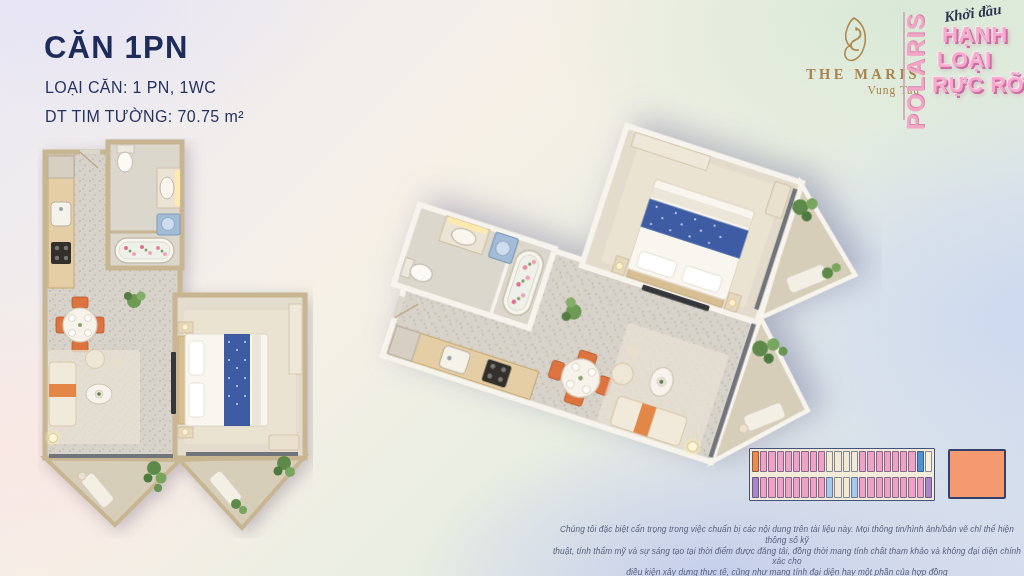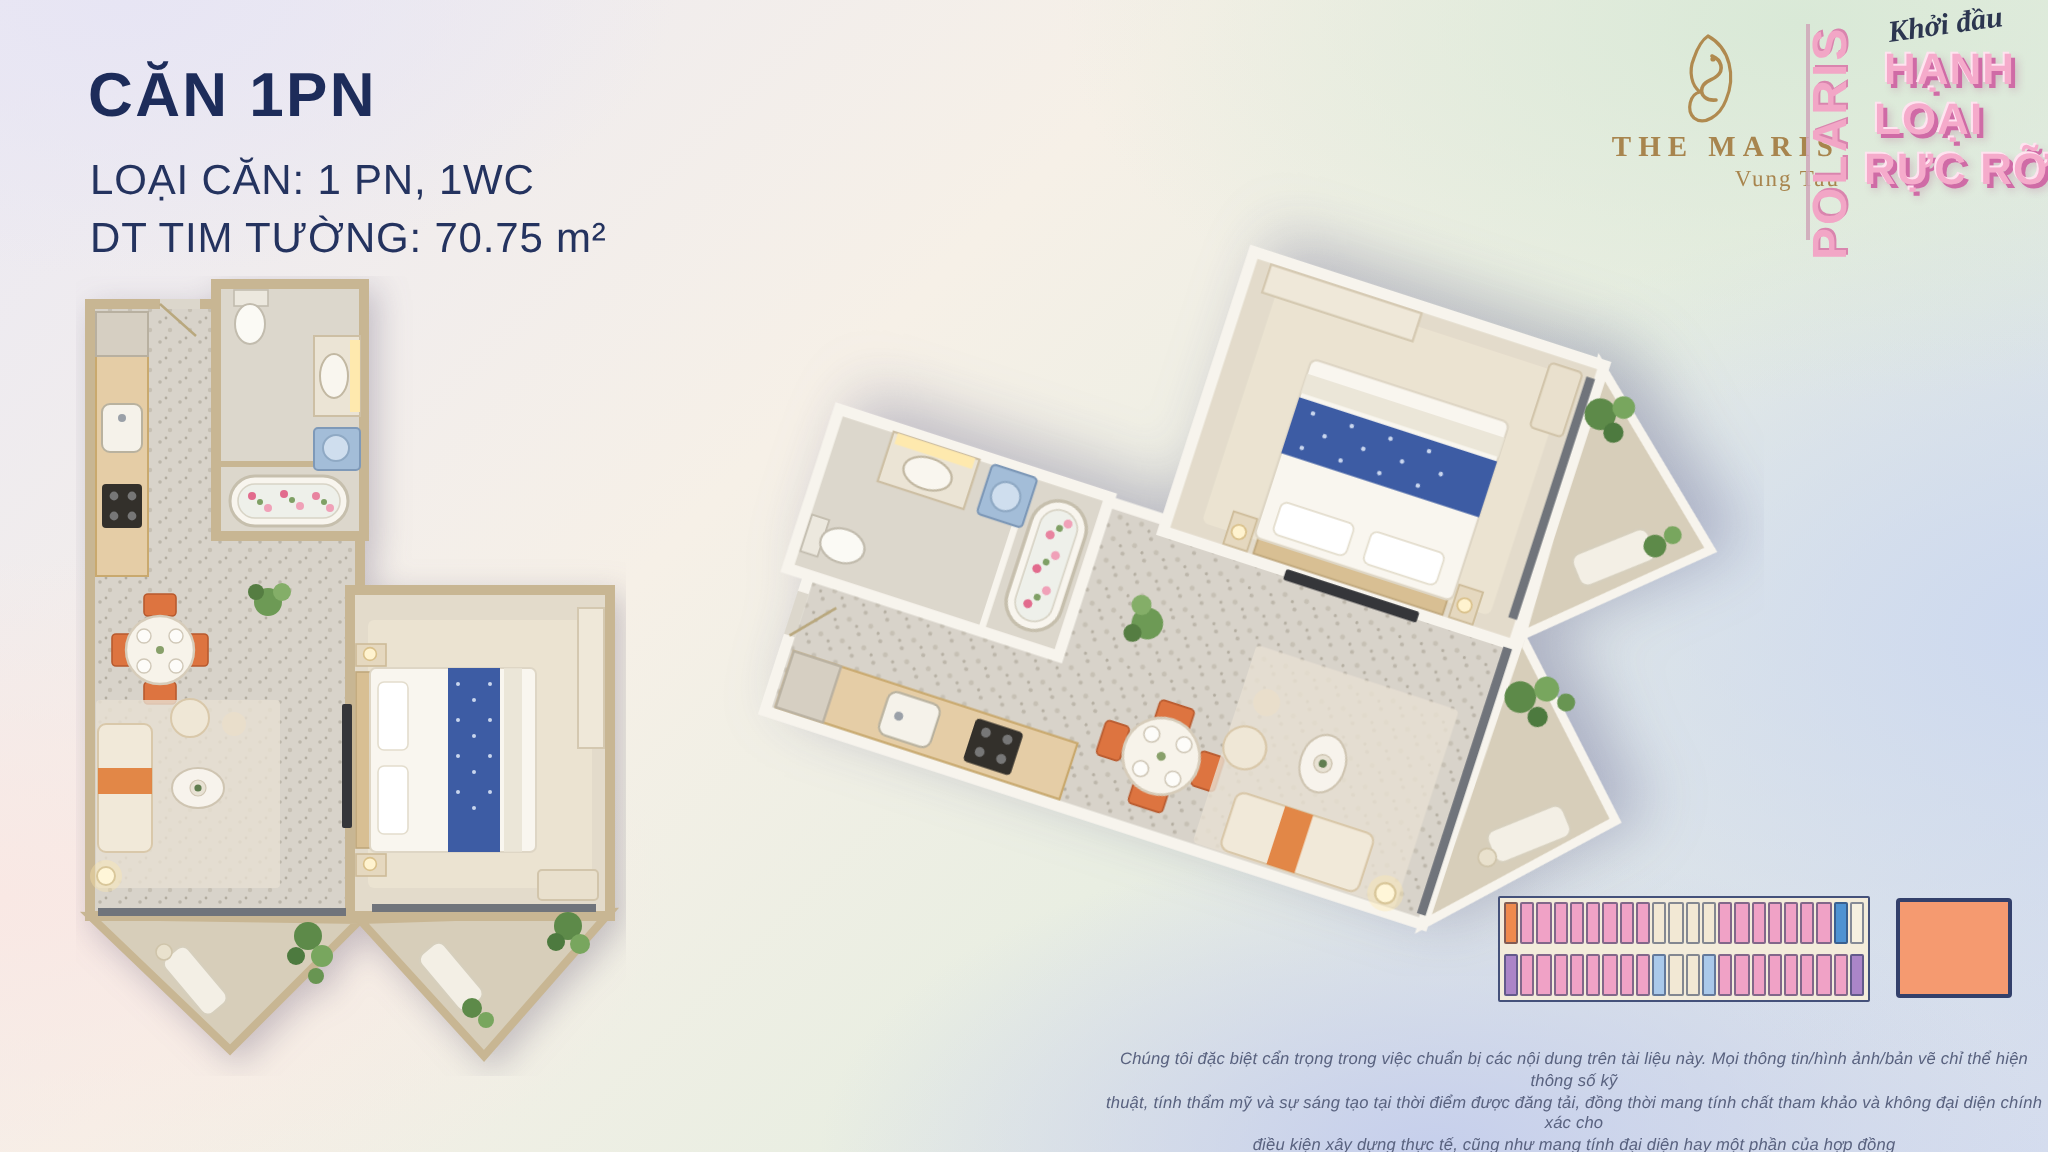--- a/index.html
+++ b/index.html
@@ -13,21 +13,21 @@
       radial-gradient(55% 60% at 101% 55%, #cdd9ef 0%, rgba(205,217,239,0) 65%),
       radial-gradient(50% 45% at 70% 100%, #c6cfec 0%, rgba(198,207,236,0) 60%),
       radial-gradient(55% 50% at 0% 78%,  #f9e8e4 0%, rgba(249,232,228,0) 60%),
       radial-gradient(45% 40% at 6% 0%,   #e7e5f4 0%, rgba(231,229,244,0) 60%),
       linear-gradient(135deg,#ebe9f3 0%, #f6f0e7 38%, #e9eee2 62%, #d4dcee 100%);
   }
 
   
   .unit-title{ position:absolute; left:44px; top:30px; font-size:31px; font-weight:800;
     letter-spacing:1.2px; color:#1d2c5a; }
-  .unit-sub{ position:absolute; left:45px; color:#24335f; font-size:21px; font-weight:500;
+  .unit-sub{ position:absolute; left:45px; color:#24335f; font-size:16px; font-weight:500;
     letter-spacing:.4px; }
   .unit-sub.l1{ top:79px; }
   .unit-sub.l2{ top:108px; }
 
   
   .brand{ position:absolute; left:788px; top:16px; width:132px; text-align:right; color:#a8854e; }
   .brand .mark{ display:block; margin:0 auto 2px auto; }
   .brand .name{ font-family:"Liberation Serif", serif; font-size:14.5px; letter-spacing:3.5px;
     font-weight:600; white-space:nowrap; }
   .brand .loc{ font-family:"Liberation Serif", serif; font-size:11.5px;

